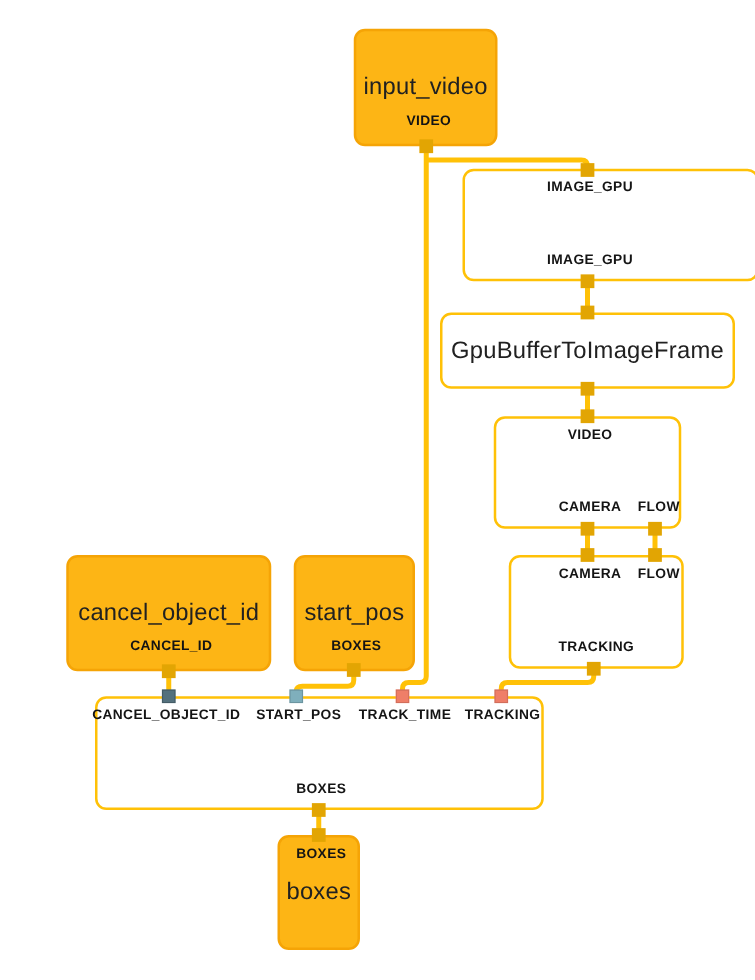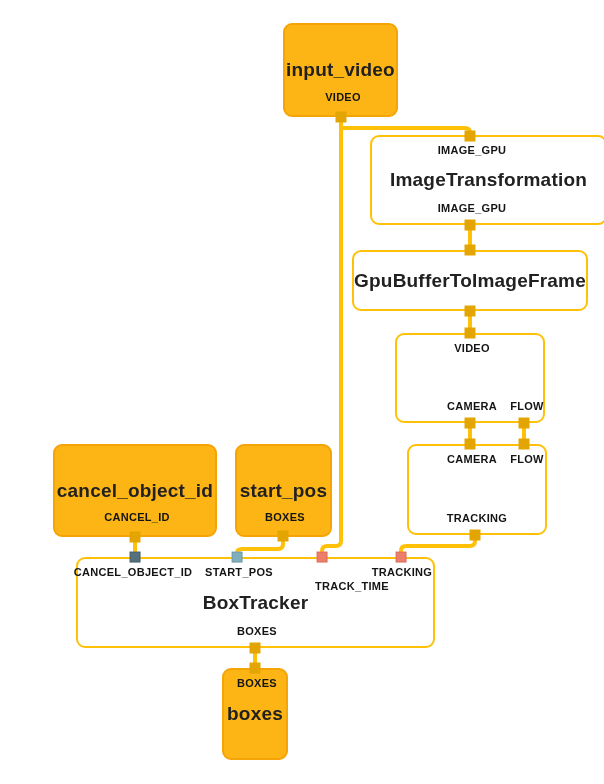--- a/index.html
+++ b/index.html
@@ -8,21 +8,21 @@
     background:var(--background,#fff);
     font-family:"Liberation Sans", sans-serif;
   }
   .node {
     position:absolute; box-sizing:border-box; border-radius:9px; z-index:1;
   }
   .node.calculator { background:#fff; border:2px solid var(--calculator-border,#FFC107); }
   .node.stream { background:var(--stream-fill,#FDB515); border:2px solid var(--stream-border,#F5A406); }
   .title {
     position:absolute; left:0; right:0; top:50%; transform:translateY(-50%);
-    text-align:center; font-size:19px; font-weight:700; letter-spacing:.2px;
+    text-align:center; font-size:19px; font-weight:400; letter-spacing:.2px;
     color:var(--title-text,#212121); white-space:nowrap;
   }
   .plabel {
     position:absolute; transform:translateX(-50%);
     font-size:11px; font-weight:700; letter-spacing:.3px;
     color:var(--port-label-text,#141414); white-space:nowrap; line-height:13px;
   }
   svg.edges { position:absolute; left:0; top:0; z-index:2; pointer-events:none; }
   svg.edges path { stroke:var(--wire,#FFC107); stroke-width:4; fill:none; stroke-linejoin:round; stroke-linecap:butt; }
   .port {
@@ -52,21 +52,20 @@
     <path d="M255 647 L255 669"></path>
   </svg>
 
   <div class="node stream" style="left:283px; top:23px; width:115px; height:94px;">
     <div class="title">input_video</div>
     <div class="plabel" style="left:58px; bottom:11px;">VIDEO</div>
   </div>
 
   <div class="node calculator" style="left:370px; top:135px; width:237px; height:90px;">
     <div class="plabel" style="left:100px; top:7px;">IMAGE_GPU</div>
-    <div class="title">ImageTransformation</div>
     <div class="plabel" style="left:100px; bottom:8px;">IMAGE_GPU</div>
   </div>
 
   <div class="node calculator" style="left:352px; top:250px; width:236px; height:61px;">
     <div class="title">GpuBufferToImageFrame</div>
   </div>
 
   <div class="node calculator" style="left:395px; top:333px; width:150px; height:90px;">
     <div class="plabel" style="left:75px; top:7px;">VIDEO</div>
     <div class="plabel" style="left:75px; bottom:8px;">CAMERA</div>
@@ -85,23 +84,22 @@
   </div>
 
   <div class="node stream" style="left:235px; top:444px; width:97px; height:93px;">
     <div class="title">start_pos</div>
     <div class="plabel" style="left:48px; bottom:11px;">BOXES</div>
   </div>
 
   <div class="node calculator" style="left:76px; top:557px; width:359px; height:91px;">
     <div class="plabel" style="left:55px; top:7px;">CANCEL_OBJECT_ID</div>
     <div class="plabel" style="left:161px; top:7px;">START_POS</div>
-    <div class="plabel" style="left:246px; top:21px;margin-left:28px;">TRACK_TIME</div>
+    <div class="plabel" style="left:246px; top:7px;">TRACK_TIME</div>
     <div class="plabel" style="left:324px; top:7px;">TRACKING</div>
-    <div class="title">BoxTracker</div>
     <div class="plabel" style="left:179px; bottom:8px;">BOXES</div>
   </div>
 
   <div class="node stream" style="left:222px; top:668px; width:66px; height:92px;">
     <div class="plabel" style="left:33px; top:7px;">BOXES</div>
     <div class="title">boxes</div>
   </div>
 
   <div class="port" style="left:341px; top:117px;"></div>
   <div class="port" style="left:470px; top:136px;"></div>

